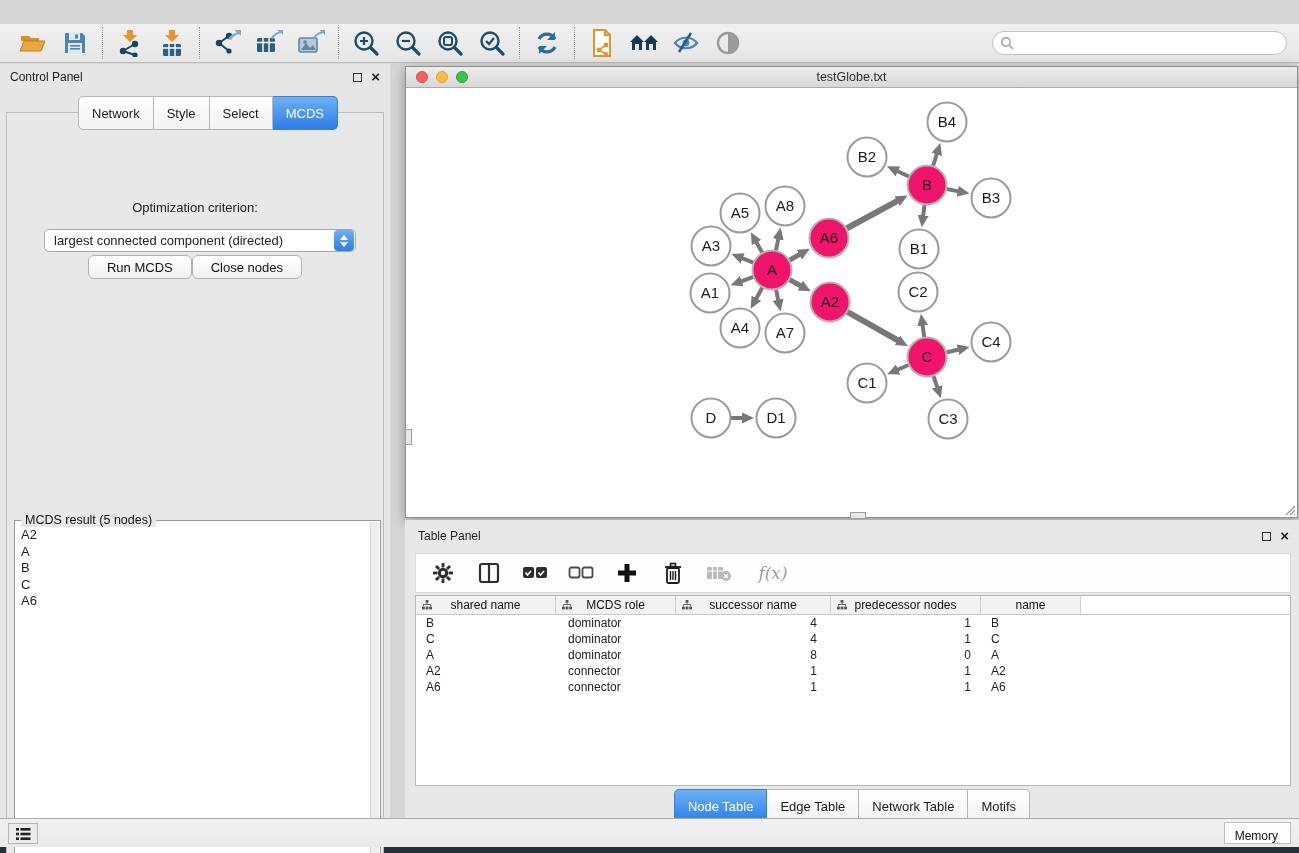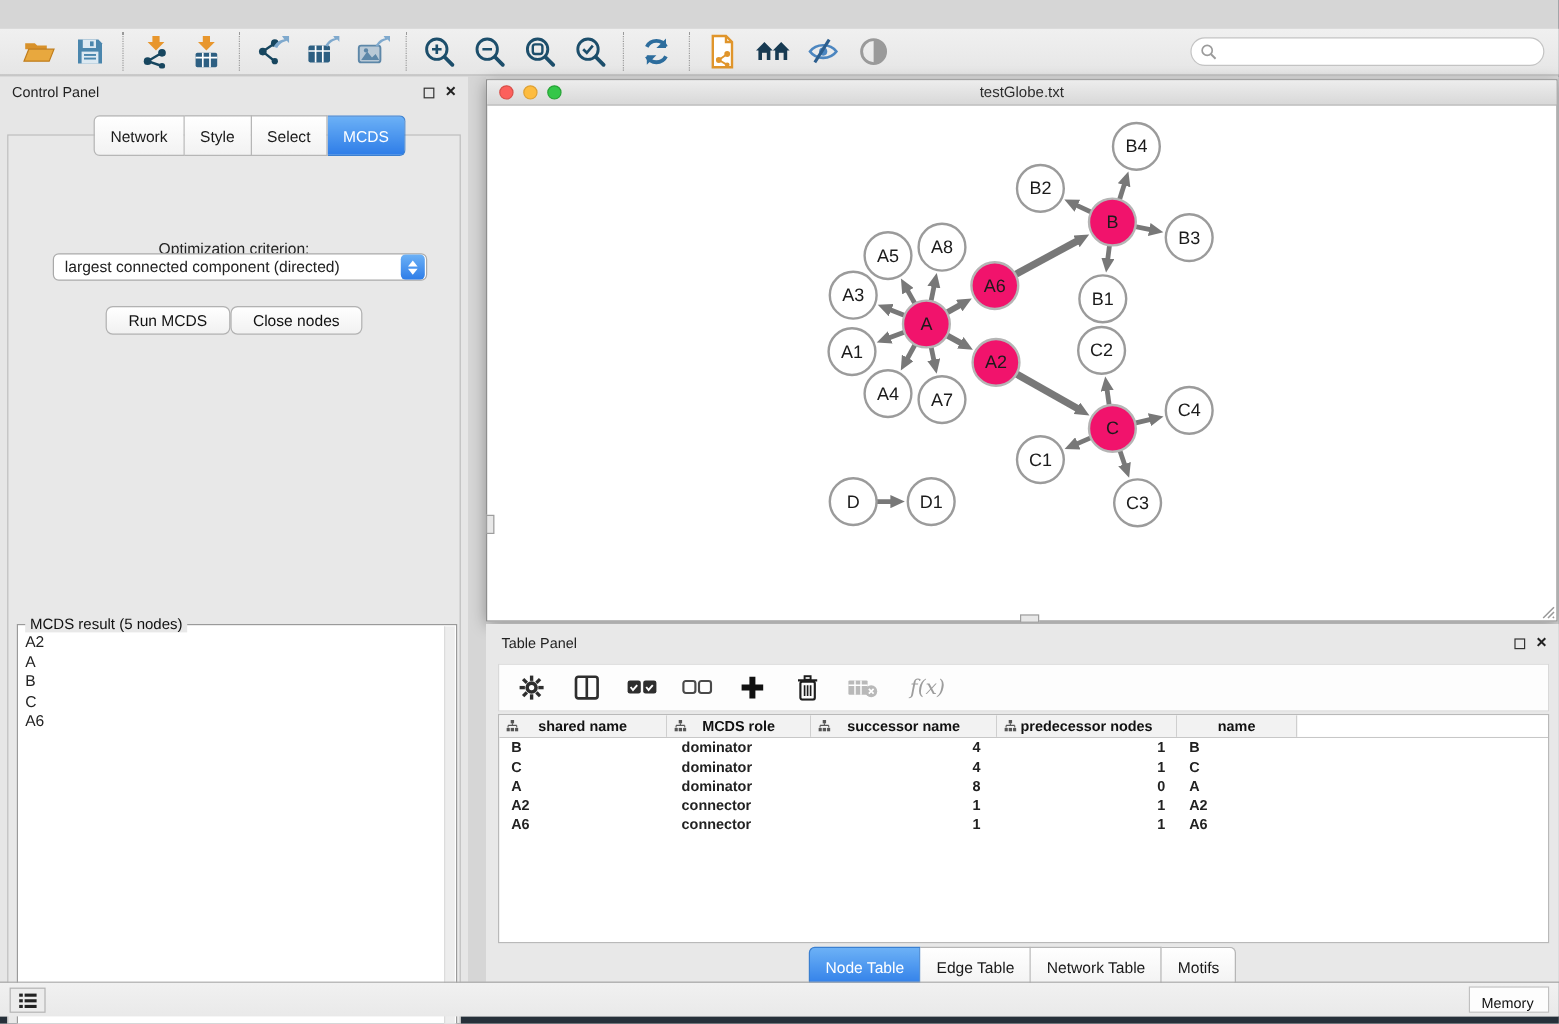--- a/index.html
+++ b/index.html
@@ -45,21 +45,21 @@
   .cp-box { position:absolute; left:6px; top:48px; width:378px; height:745px;
     border:1px solid #bdbdbd; background:#e8e8e8; }
   .tabs { position:absolute; left:78px; top:32px; display:flex; z-index:5; }
   .tab { height:22px; padding:16px 13px; background:linear-gradient(#ffffff,#f2f2f2);
     border:1px solid #b6b6b6; border-left:none; font-size:13px; color:#1a1a1a;
     display:flex; align-items:center; }
   .tab:first-child { border-left:1px solid #b6b6b6; border-radius:5px 0 0 5px; }
   .tab:last-child { border-radius:0 5px 5px 0; }
   .tab.selected { background:linear-gradient(#6cb1f6,#2e7de8); color:#fff; border-color:#3a7fd0; }
   .opt-label { position:absolute; left:0; width:390px; top:136px; text-align:center; font-size:13px; }
-  .dropdown { position:absolute; left:44px; top:147px; width:312px; height:23px;
+  .dropdown { position:absolute; left:44px; top:165px; width:312px; height:23px;
     background:#fff; border:1px solid #a9a9a9; border-radius:5px; display:flex; align-items:center; }
   .dropdown .dtext { flex:1; padding-left:9px; font-size:13px; white-space:nowrap; overflow:hidden; }
   .dropdown .stepper { width:20px; height:21px; border-radius:4px;
     background:linear-gradient(#6cb1f6,#2e7de8); margin-right:1px;
     display:flex; flex-direction:column; align-items:center; justify-content:center; gap:2px; }
   .stepper .up { width:0;height:0;border-left:4px solid transparent;border-right:4px solid transparent;border-bottom:5px solid #fff; }
   .stepper .down { width:0;height:0;border-left:4px solid transparent;border-right:4px solid transparent;border-top:5px solid #fff; }
   .btnrow { position:absolute; left:0; top:191px; width:390px; display:flex; justify-content:center; }
   .macbtn { height:24px; padding:0 18px; background:linear-gradient(#ffffff,#f1f1f1);
     border:1px solid #b2b2b2; border-radius:6px; font-size:13px; color:#111;
@@ -85,21 +85,21 @@
   .grip-left { position:absolute; left:-1px; top:362px; width:7px; height:16px; background:#e8e8e8; border:1px solid #9e9e9e; }
   .grip-bottom { position:absolute; left:444px; bottom:-2px; width:16px; height:7px; background:#e8e8e8; border:1px solid #9e9e9e; }
 
   
   .table-panel { position:absolute; left:405px; top:520px; width:894px; height:298px; background:#e8e8e8; }
   .tp-toolbar { position:absolute; left:10px; top:33px; right:8px; height:40px;
     background:#fdfdfd; border:1px solid #d9d9d9; display:flex; align-items:center; gap:20px; padding-left:14px; }
   .tp-btn { display:flex; align-items:center; justify-content:center; width:26px; height:26px; }
   .fx { font-family:"DejaVu Serif", serif; font-style:italic; font-size:17px; color:#9d9d9d; }
   .tbl-wrap { position:absolute; left:10px; top:75px; right:8px; height:191px;
-    background:#fff; border:1px solid #b9b9b9; overflow:hidden;font-weight:bold; }
+    background:#fff; border:1px solid #b9b9b9; overflow:hidden; }
   .thead { display:flex; height:19px; border-bottom:1px solid #c7c7c7; font-size:12px; }
   .th { background:#f2f2f2; border-right:1px solid #cfcfcf; display:flex; align-items:center;
     justify-content:center; gap:5px; color:#111; position:relative; }
   .th .treeicon { position:absolute; left:6px; top:4px; }
   .th.c0{width:140px}.th.c1{width:120px}.th.c2{width:155px}.th.c3{width:150px}.th.c4{width:100px}
   .thfill { flex:1; background:#fff; }
   .trow { display:flex; height:16px; align-items:center; font-size:12px; }
   .td { padding:0 1px; white-space:nowrap; }
   .td.c0{width:140px; padding-left:10px;}
   .td.c1{width:120px; padding-left:12px;}

